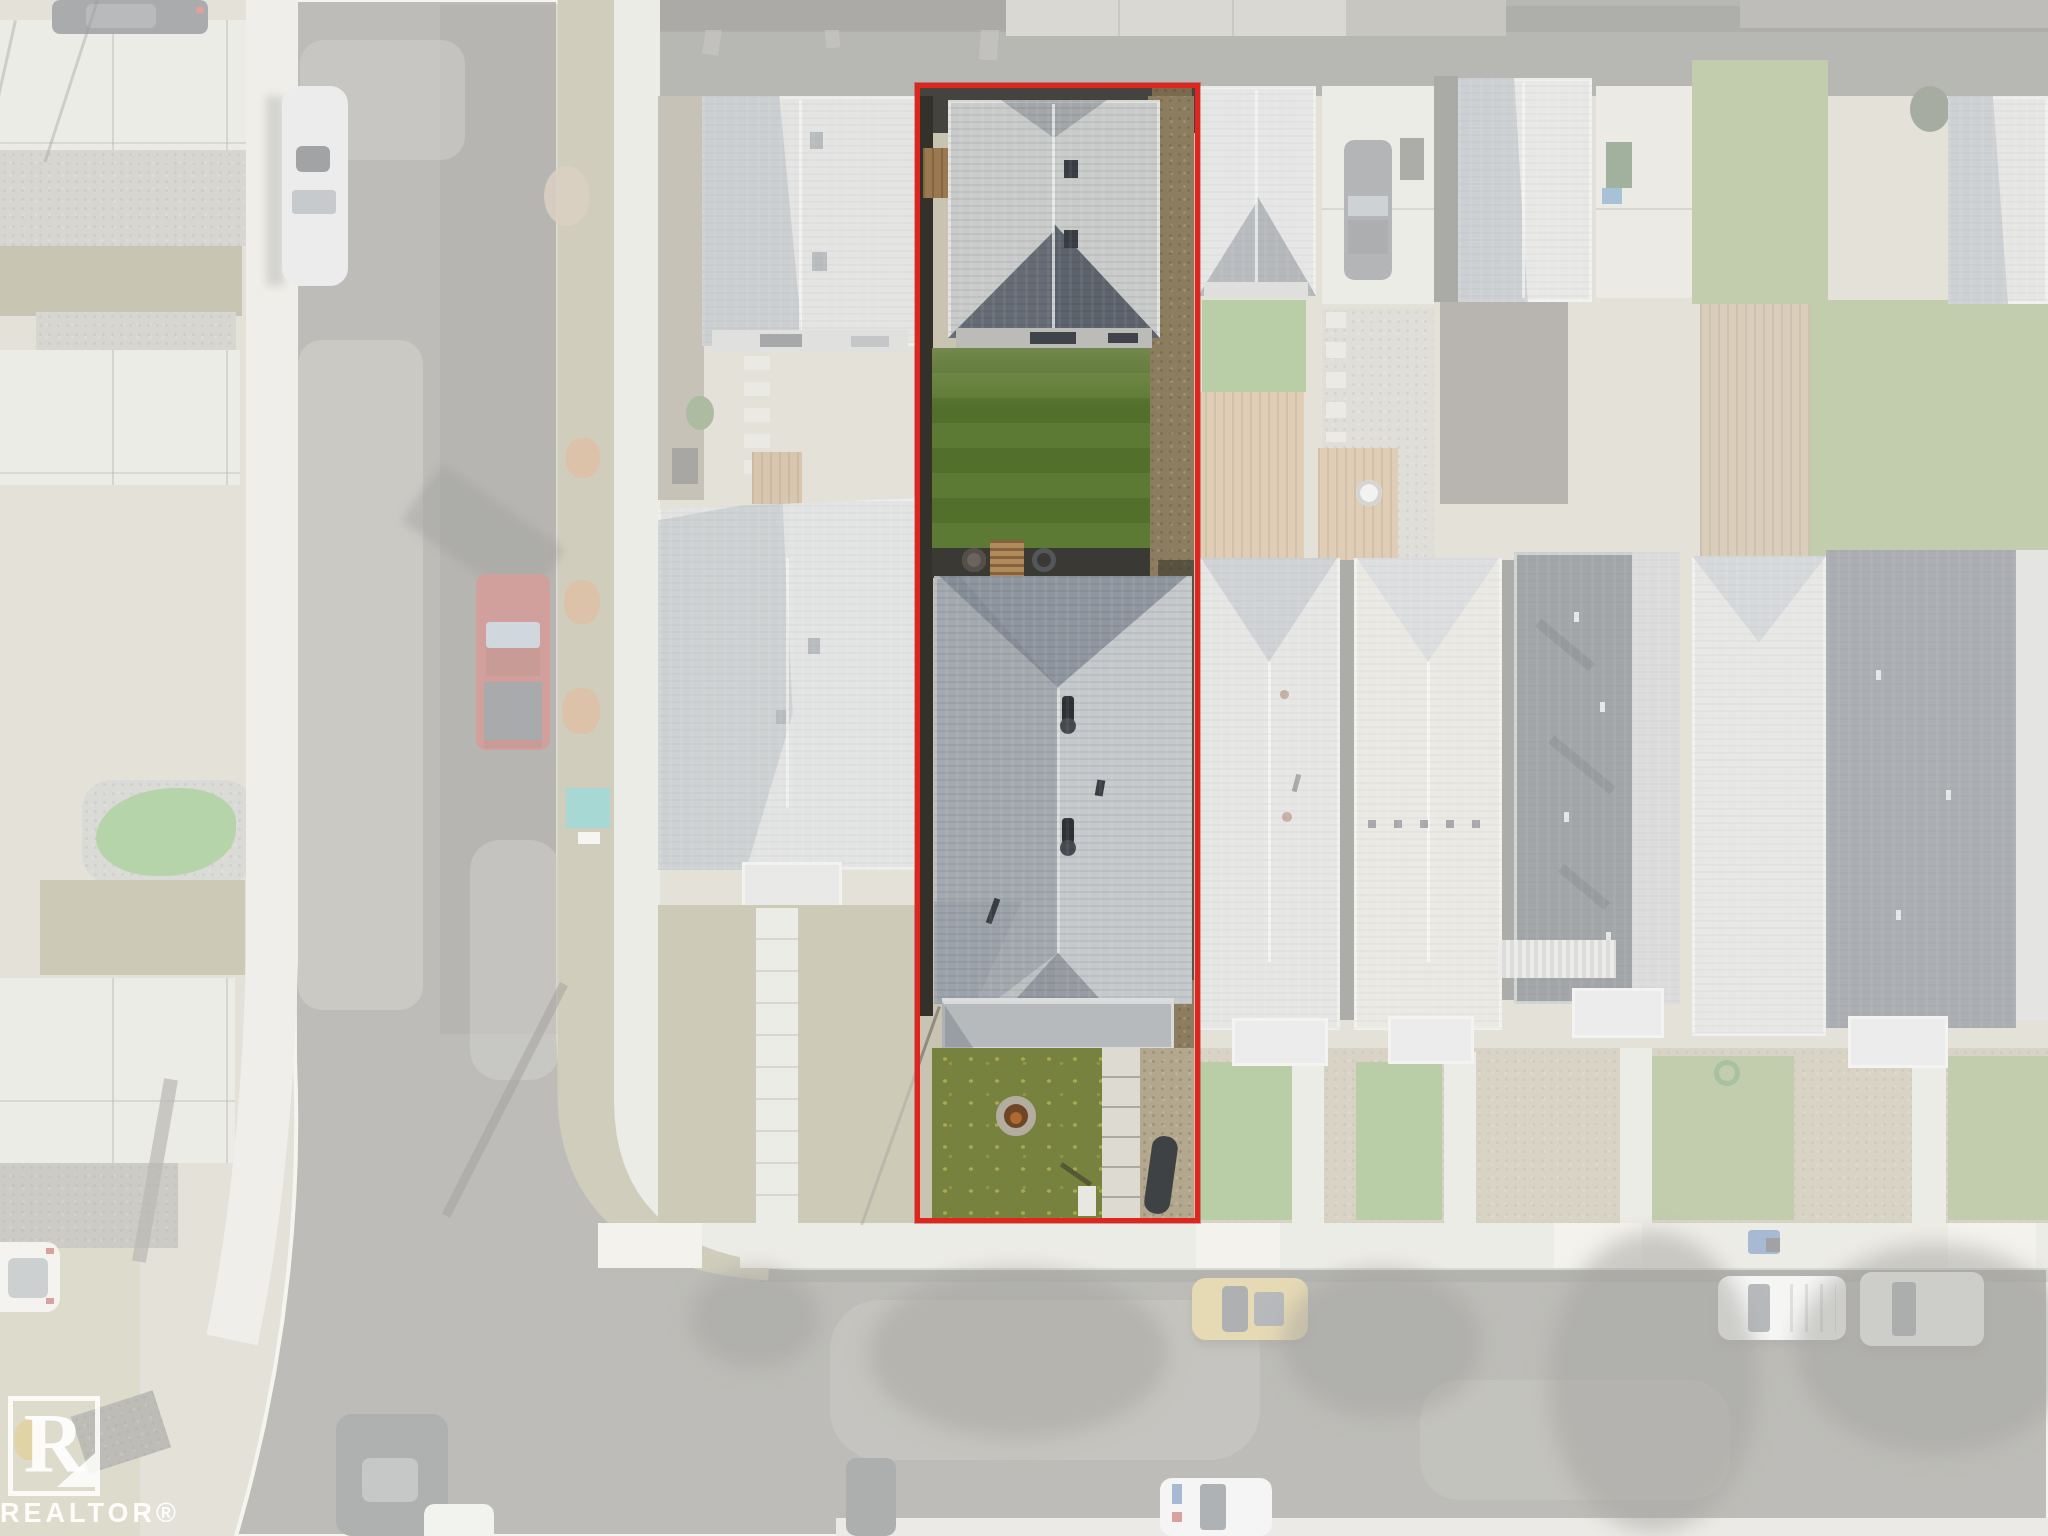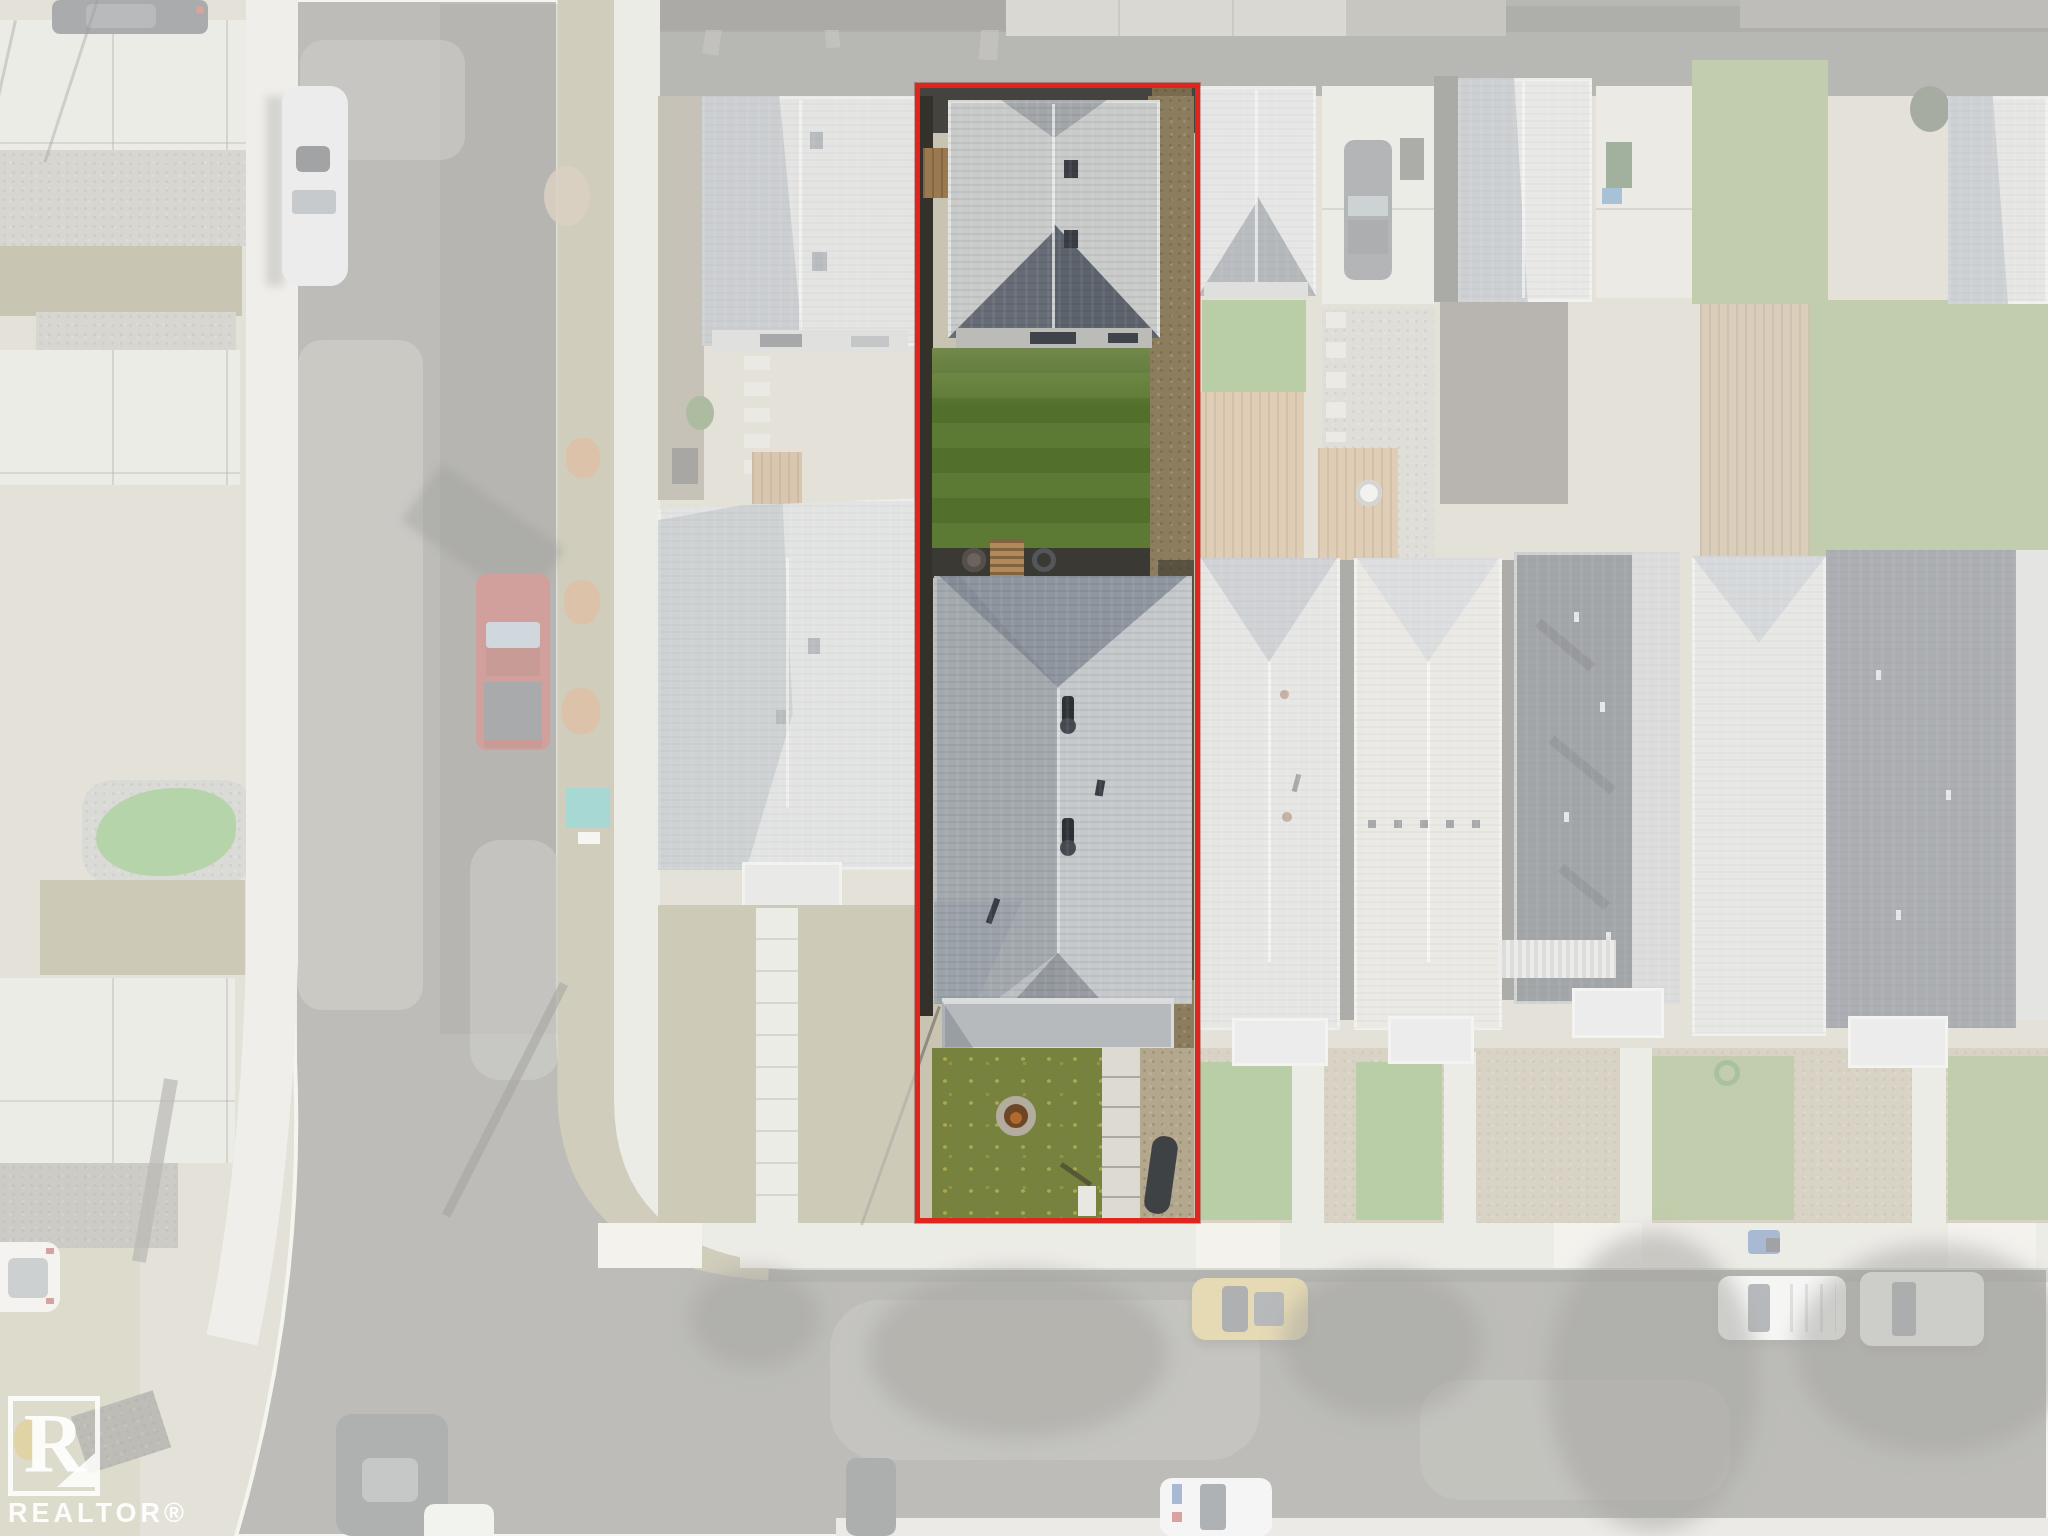--- a/index.html
+++ b/index.html
@@ -326,15 +326,15 @@
   <div class="fade" style="left:0;top:83px;width:915px;height:1140px"></div>
   <div class="fade" style="left:1200px;top:83px;width:848px;height:1140px"></div>
   <div class="fade" style="left:0;top:1223px;width:2048px;height:313px"></div>
 
   <div id="lotbox" style="left:915px;top:83px;width:285px;height:1140px"></div>
 
   <div id="wm-logo" style="left:8px;top:1396px;width:92px;height:100px">
     <span>R</span>
     <div style="left:44px;top:52px;width:38px;height:34px;background:rgba(255,255,255,.85);clip-path:polygon(100% 0,0 100%,100% 100%)"></div>
   </div>
-  <div id="wm-text" style="left:8px;top:1498px;width:320px;height:32px">REALTOR®</div>
+  <div id="wm-text" style="left:0;top:1498px;width:320px;height:32px">REALTOR®</div>
 
 </div>
 
 </body></html>

